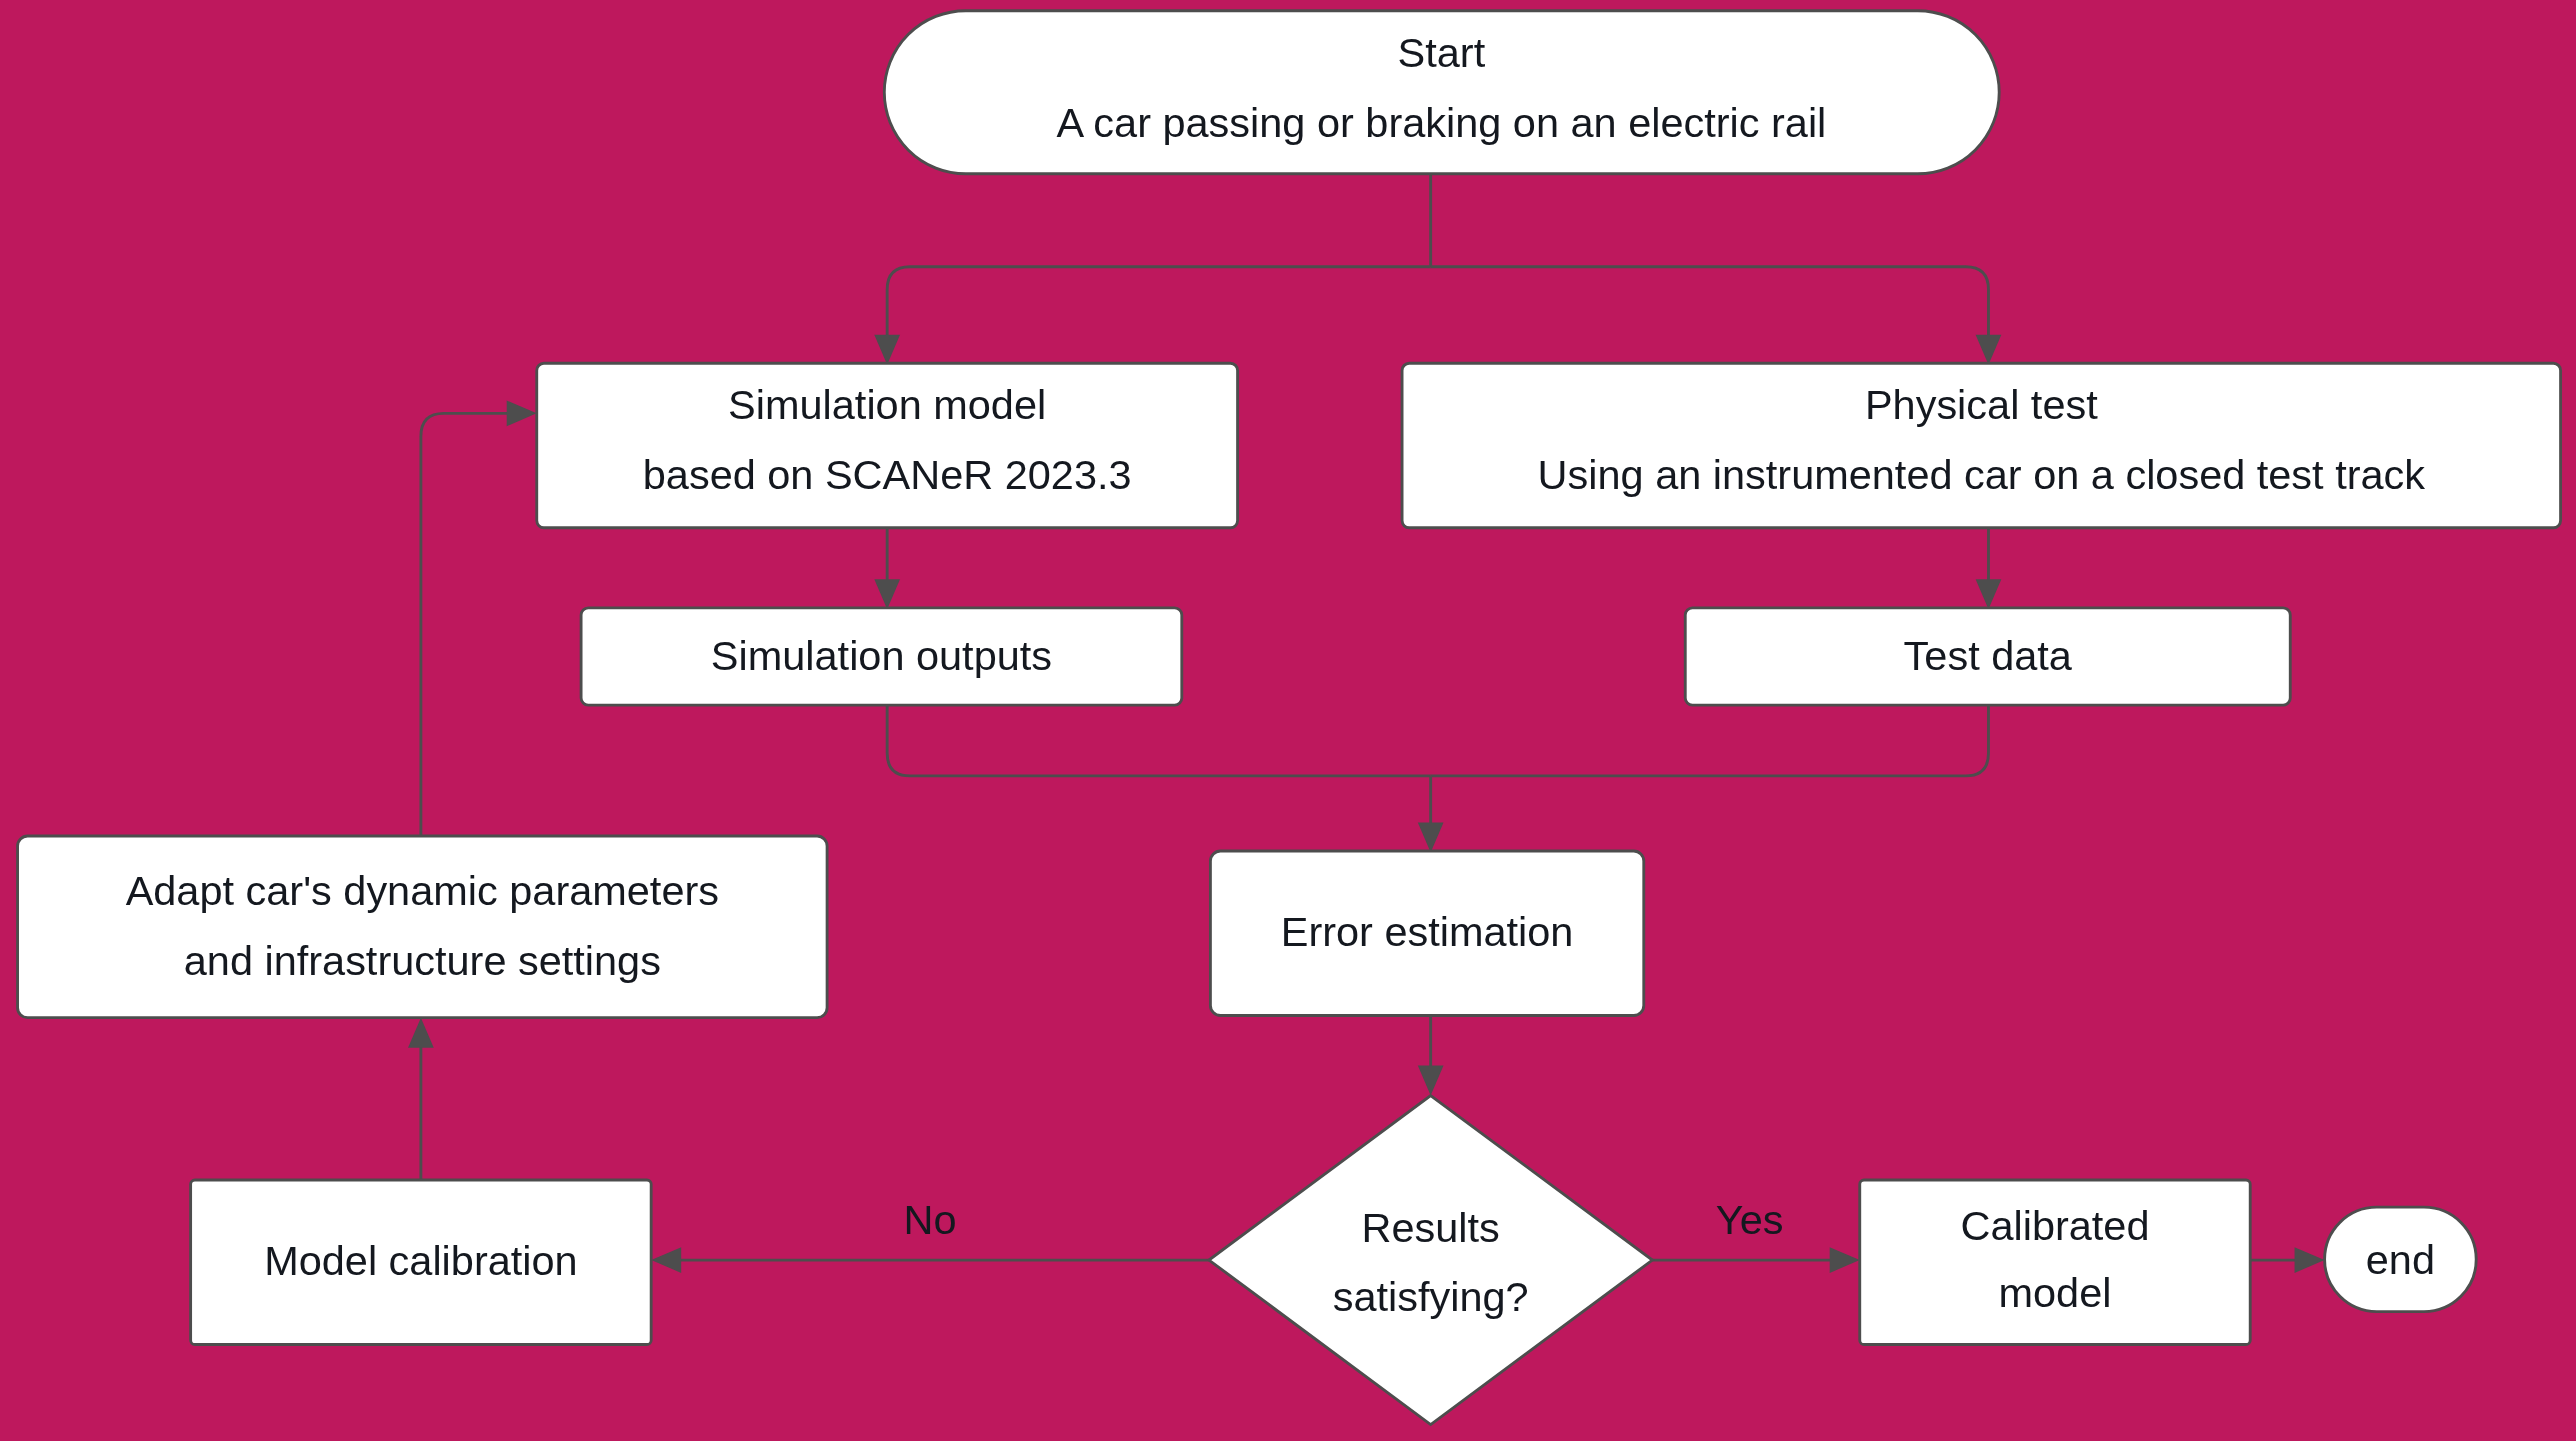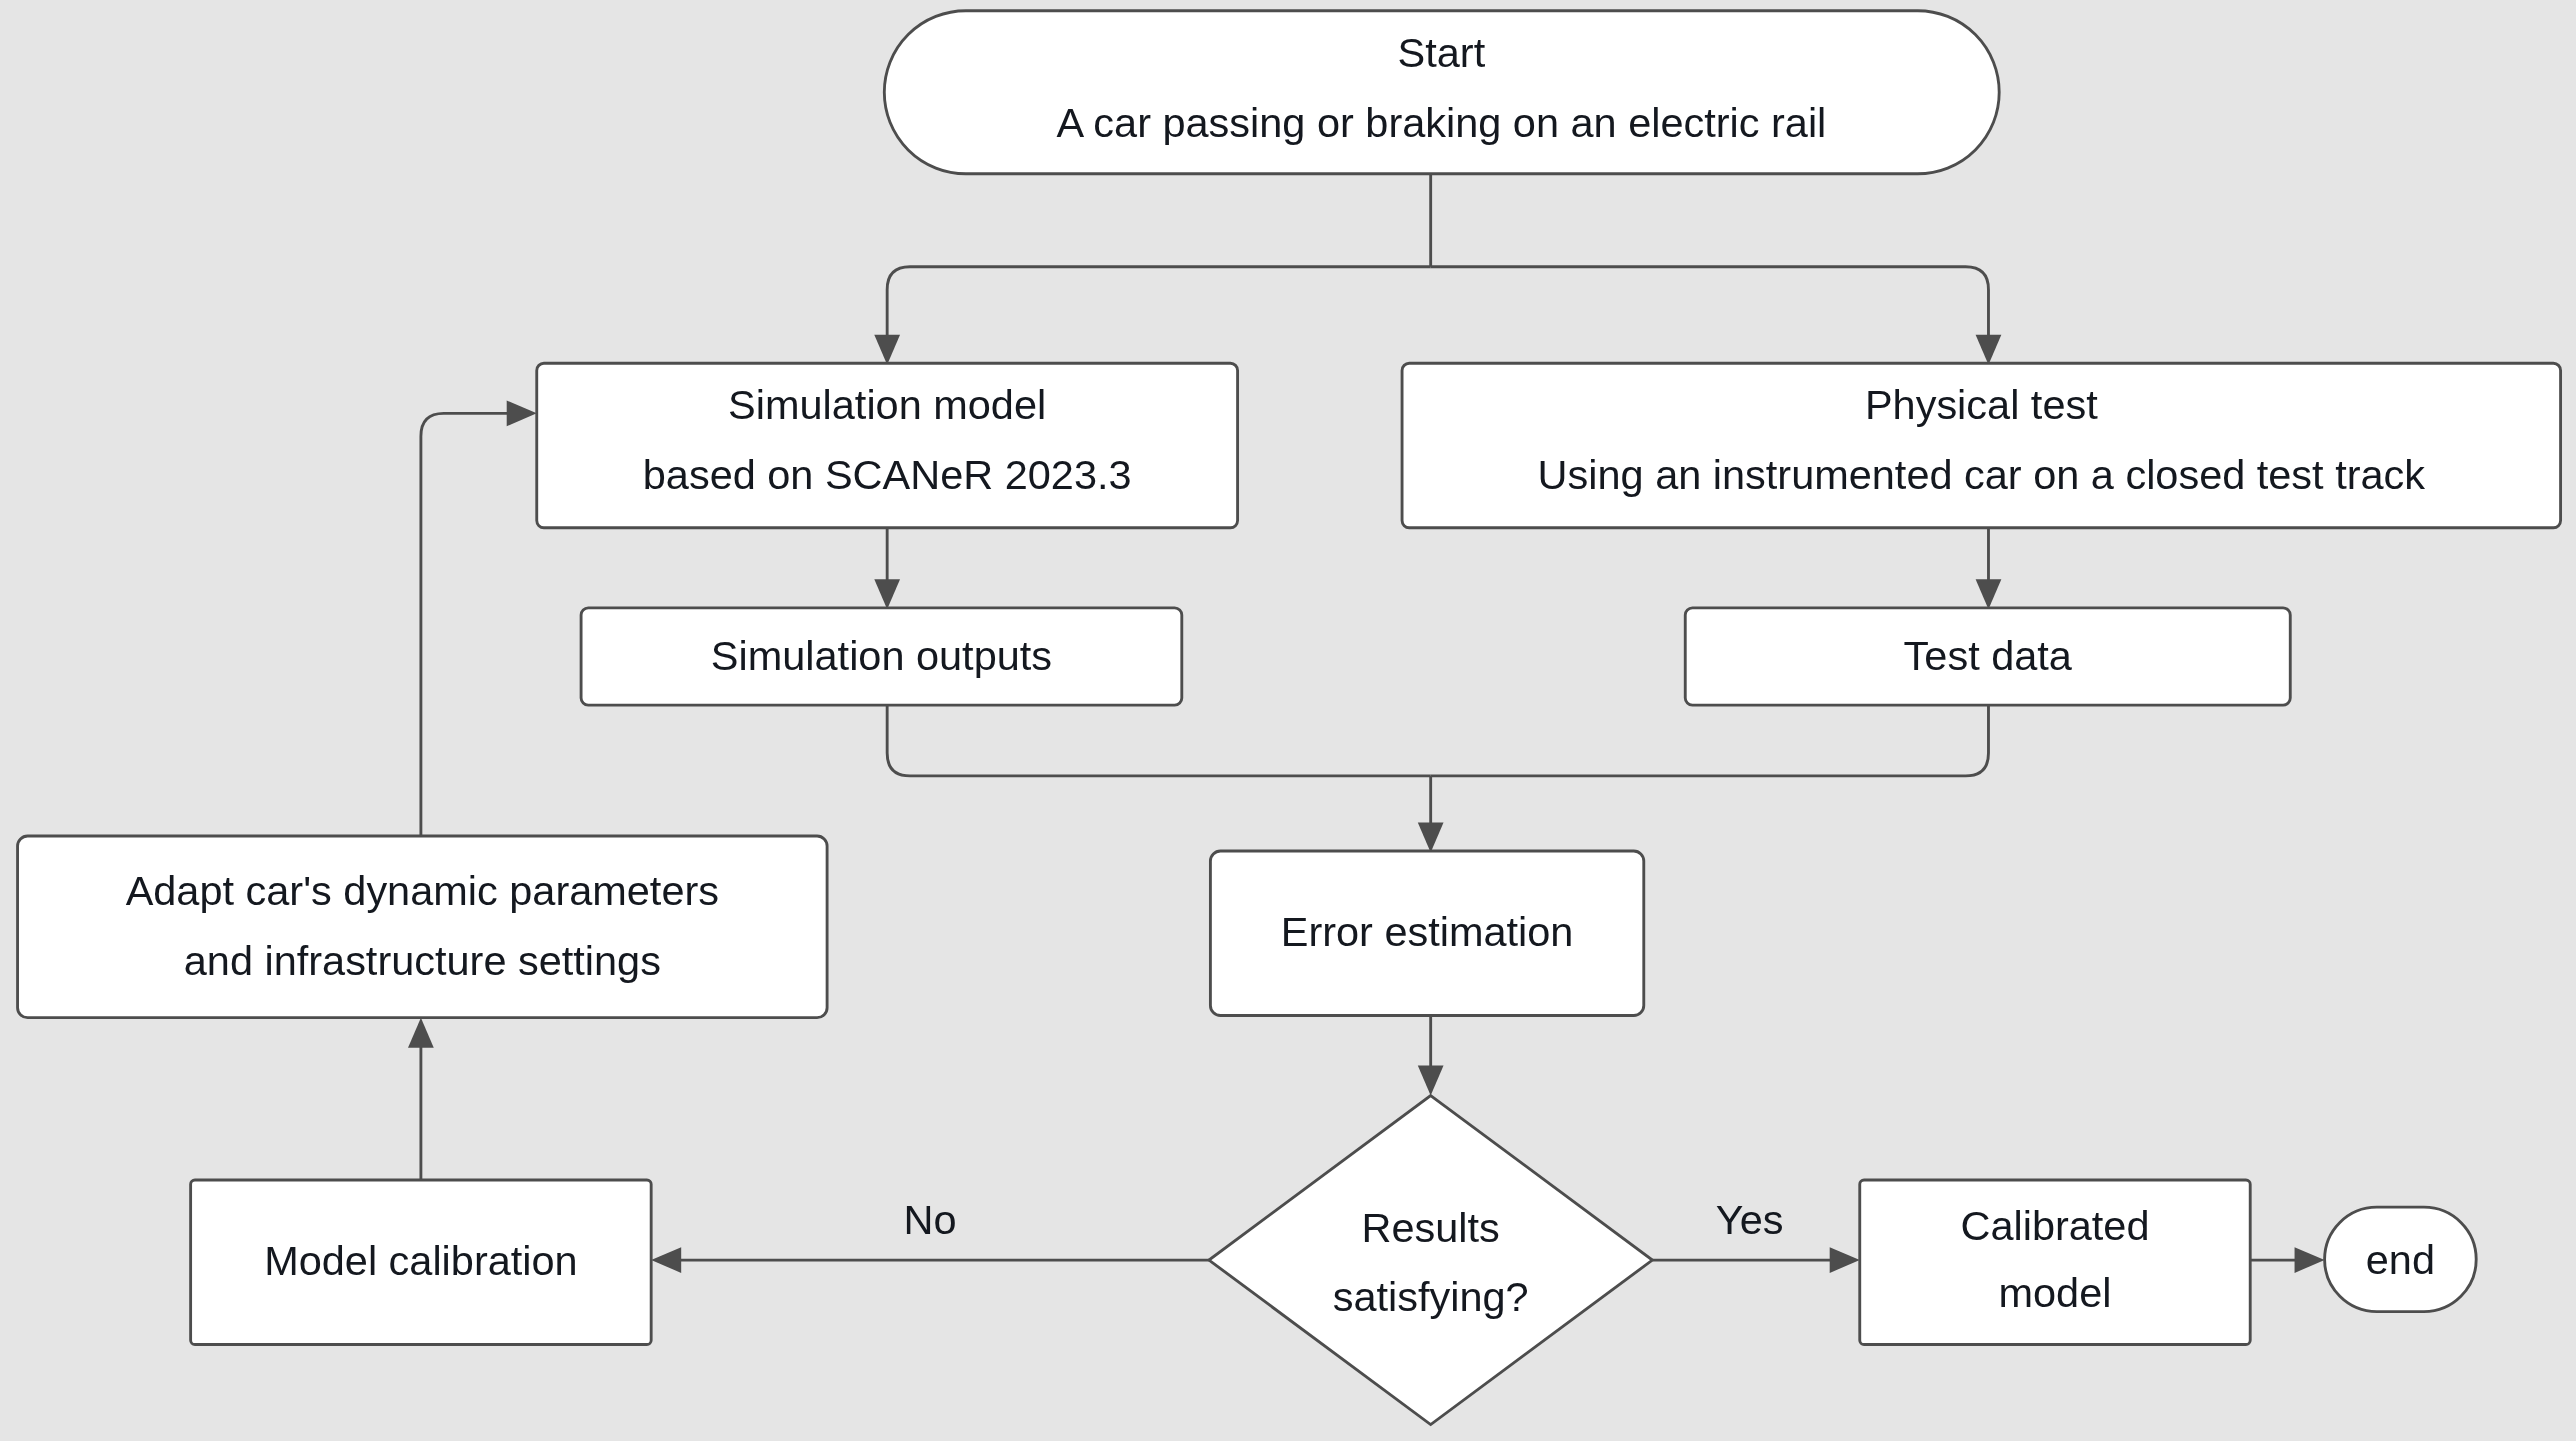--- a/index.html
+++ b/index.html
@@ -11,21 +11,21 @@
   body {
     width: 2576px;
     height: 1441px;
     font-family: "Liberation Sans", "DejaVu Sans", sans-serif;
     overflow: hidden;
   }
   #flow-root {
     position: relative;
     width: 2576px;
     height: 1441px;
-    background: #e5e5e5;
+    background: #be185d;
   }
   svg#flow-svg {
     position: absolute;
     top: 0;
     left: 0;
     width: 2576px;
     height: 1441px;
     display: block;
   }
   .node-shape {

